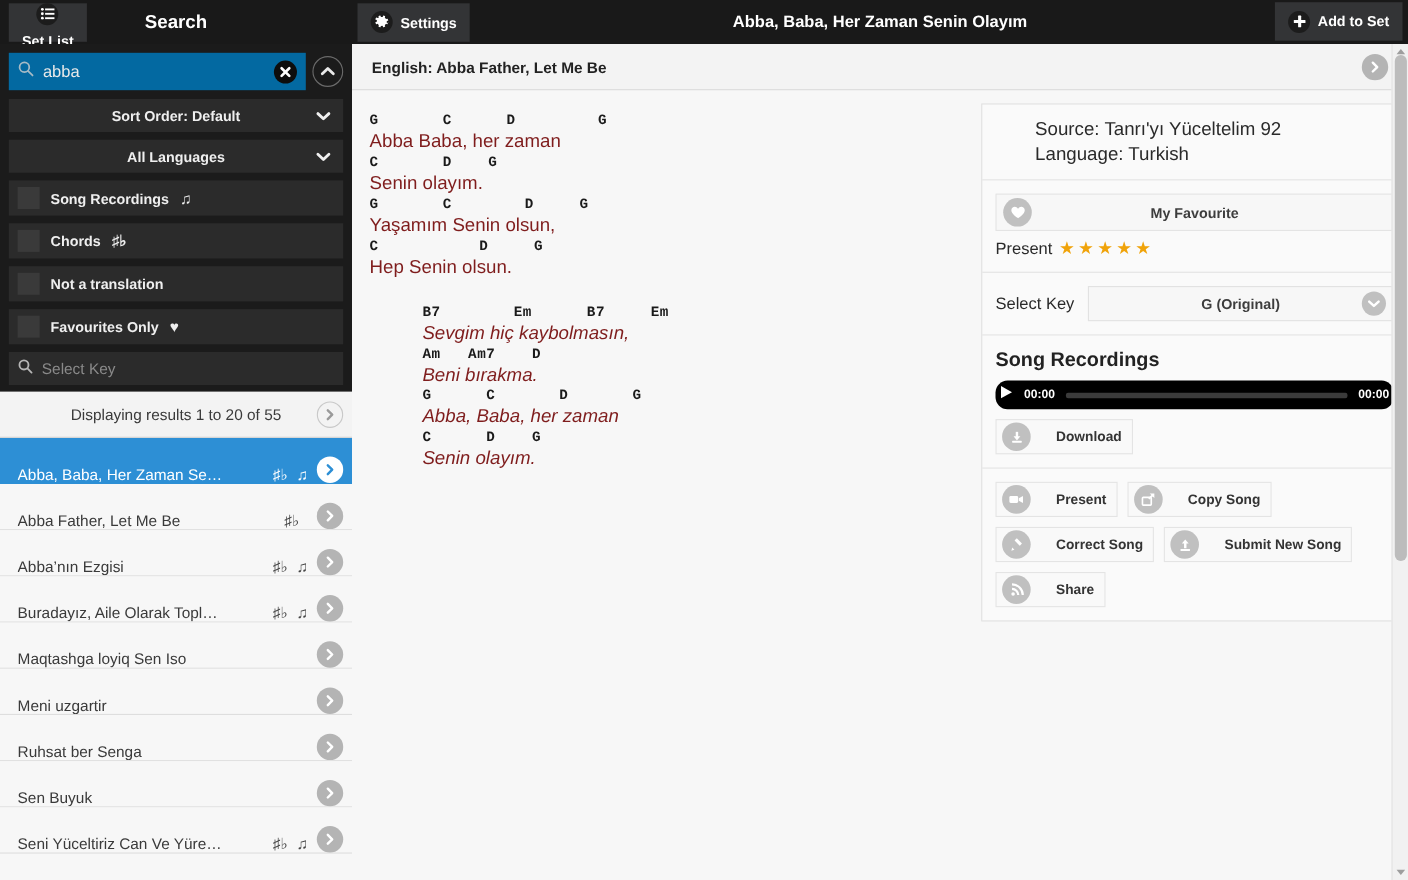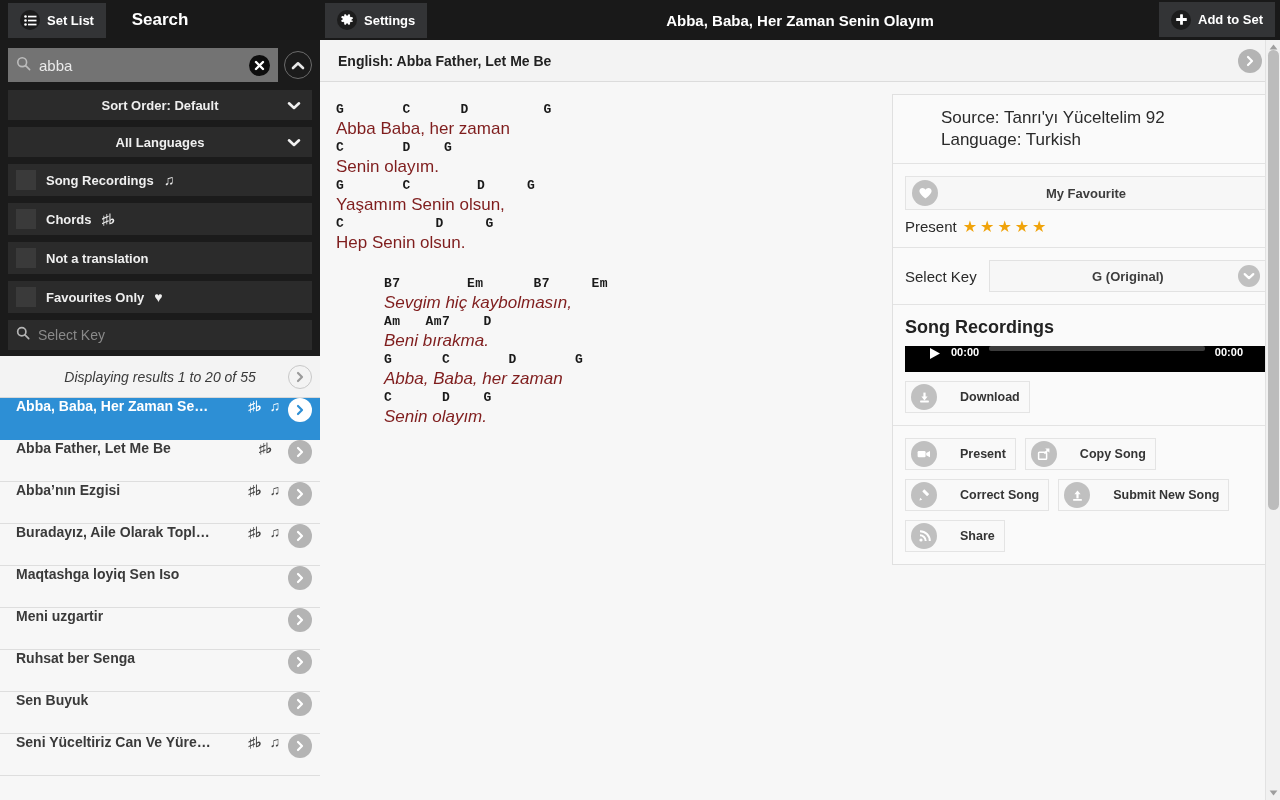--- a/index.html
+++ b/index.html
@@ -25,21 +25,21 @@
   .tb-btn {
     background: #333436;
     height: 35px;
     display: flex; align-items: center; gap: 7px;
     padding: 0 12px;
     color: #fff;
     font-size: 13px; font-weight: bold;
     cursor: pointer;
     white-space: nowrap;
   }
-  .setlist-btn { margin-left: 8px; height: 35px; }
+  .setlist-btn { margin-left: 8px; height: 35px; flex-direction: column; }
   .settings-btn { margin-left: 5px; }
   .addset-btn { position: absolute; right: 5px; top: 2px; }
 
   .circ-icon {
     width: 20px; height: 20px; border-radius: 50%;
     background: #1c1c1c;
     display: flex; align-items: center; justify-content: center;
     flex: 0 0 auto;
   }
   .circ-icon svg { display:block; }
@@ -59,21 +59,21 @@
   .sidebar {
     position: absolute; top: 40px; left: 0;
     width: 320px; height: 760px;
     background: #1b1b1b;
     overflow: hidden;
   }
   .filters { background: #1b1b1b; padding: 8px 8px 6px 8px; }
 
   .search-row { display: flex; align-items: center; gap: 6px; margin-bottom: 8px; }
   .search-box {
-    flex: 1; height: 34px; background: #737373;
+    flex: 1; height: 34px; background: #0369a1;
     display: flex; align-items: center; padding: 0 8px; gap: 8px;
     position: relative;
   }
   .search-box .s-ico { flex:0 0 auto; opacity: .8; }
   .search-input {
     flex: 1; background: transparent; border: none; outline: none;
     color: #eaeaea; font-size: 15px; font-family: "Liberation Sans", sans-serif;
   }
   .clear-x {
     width: 21px; height: 21px; border-radius: 50%;
@@ -111,21 +111,21 @@
     height: 30px; background: #2b2b2b;
     display: flex; align-items: center; padding: 0 8px; gap: 8px;
   }
   .keysearch .ph { color: #8a8a8a; font-size: 14px; }
 
   
   .results-head {
     height: 42px; background: #f3f3f3; border-bottom: 1px solid #d8d8d8;
     display: flex; align-items: center; justify-content: center;
     position: relative;
-    color: #3a3a3a; font-size: 14px; font-style: italic;
+    color: #3a3a3a; font-size: 14px;
   }
   .results-head .go {
     position: absolute; right: 8px; top: 50%; transform: translateY(-50%);
   }
   .grey-circ {
     width: 24px; height: 24px; border-radius: 50%;
     background: #b4b4b4;
     display:flex; align-items:center; justify-content:center;
     cursor:pointer; flex:0 0 auto;
   }
@@ -133,23 +133,23 @@
   .white-circ {
     width: 24px; height: 24px; border-radius: 50%;
     background: #ffffff;
     display:flex; align-items:center; justify-content:center;
     cursor:pointer; flex:0 0 auto;
   }
 
   .song-list { background: #f7f7f7; height: 548px; overflow: hidden; }
   .song-item {
     height: 42px; border-bottom: 1px solid #dedede;
-    display: flex; align-items: flex-start; padding: 0 8px 0 16px; gap: 8px;
+    display: flex; align-items: flex-end; padding: 0 8px 0 16px; gap: 8px;
     cursor: pointer;
-    color: #3a3a3a; font-size: 14px; font-weight: bold;
+    color: #3a3a3a; font-size: 14px; font-weight: normal;
     background: #f7f7f7;
   }
   .song-item.sel { background: #2d8fd5; color: #fff; border-bottom-color:#2d8fd5; }
   .song-item .name {
     flex: 1; white-space: nowrap; overflow: hidden; text-overflow: ellipsis;
   }
   .badge { font-size: 14px; flex: 0 0 auto; }
   .song-item .badge { color: #444; }
   .song-item.sel .badge { color: #fff; }
 
@@ -216,22 +216,22 @@
   .key-sel {
     flex: 1; height: 32px; background: #f7f7f7; border: 1px solid #e2e2e2;
     display: flex; align-items: center; justify-content: center;
     position: relative; cursor: pointer;
     font-size: 13px; font-weight: bold; color: #3d3d3d;
   }
   .key-sel .chev2 { position: absolute; right: 6px; top: 50%; transform: translateY(-50%); }
 
   .rec-title { font-size: 18px; font-weight: bold; color: #222; margin-bottom: 8px; }
   .player {
-    height: 26px; background: #000; display: flex; 
-    padding: 0 24px; gap: 10px;
+    height: 26px; background: #000; display: flex; align-items: center;
+    padding: 0 4px; gap: 10px; border-radius: 11px;
   }
   .player .t { color: #fff; font-size: 11px; font-weight: bold; font-family: "Liberation Sans", sans-serif; }
   .player .bar { flex: 1; height: 5px; background: #3b3b3b; border-radius: 2px; }
 
   .sq-btn {
     height: 32px; border: 1px solid #e4e4e4; background: #f9f9f9;
     display: inline-flex; align-items: center; gap: 23px;
     padding: 0 9px 0 5px; cursor: pointer;
     font-size: 12.5px; font-weight: bold; color: #343434;
     white-space: nowrap;

